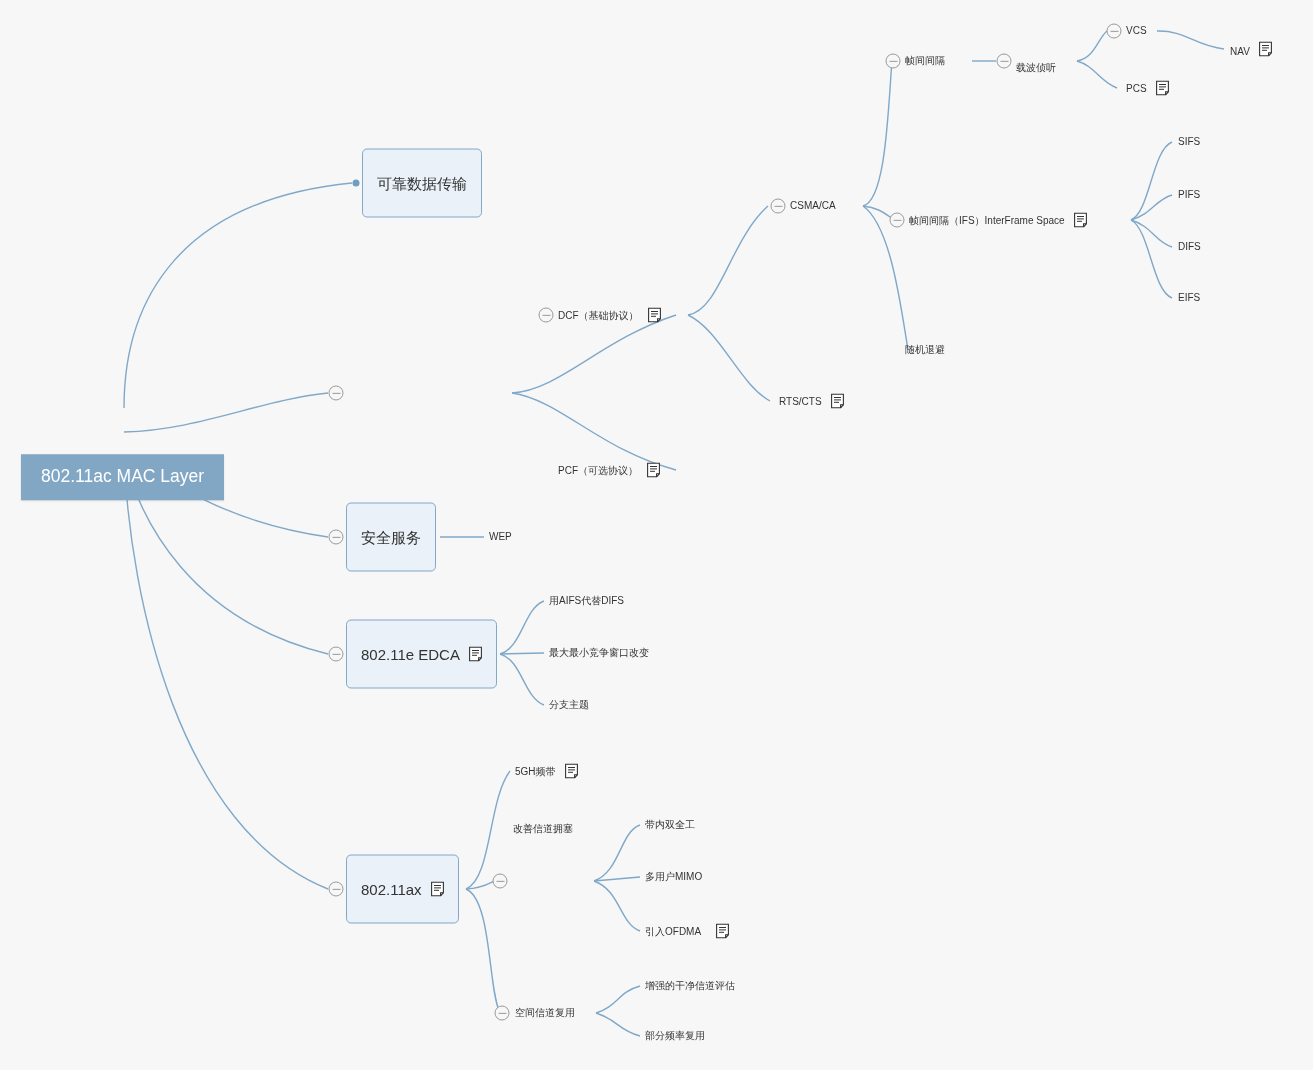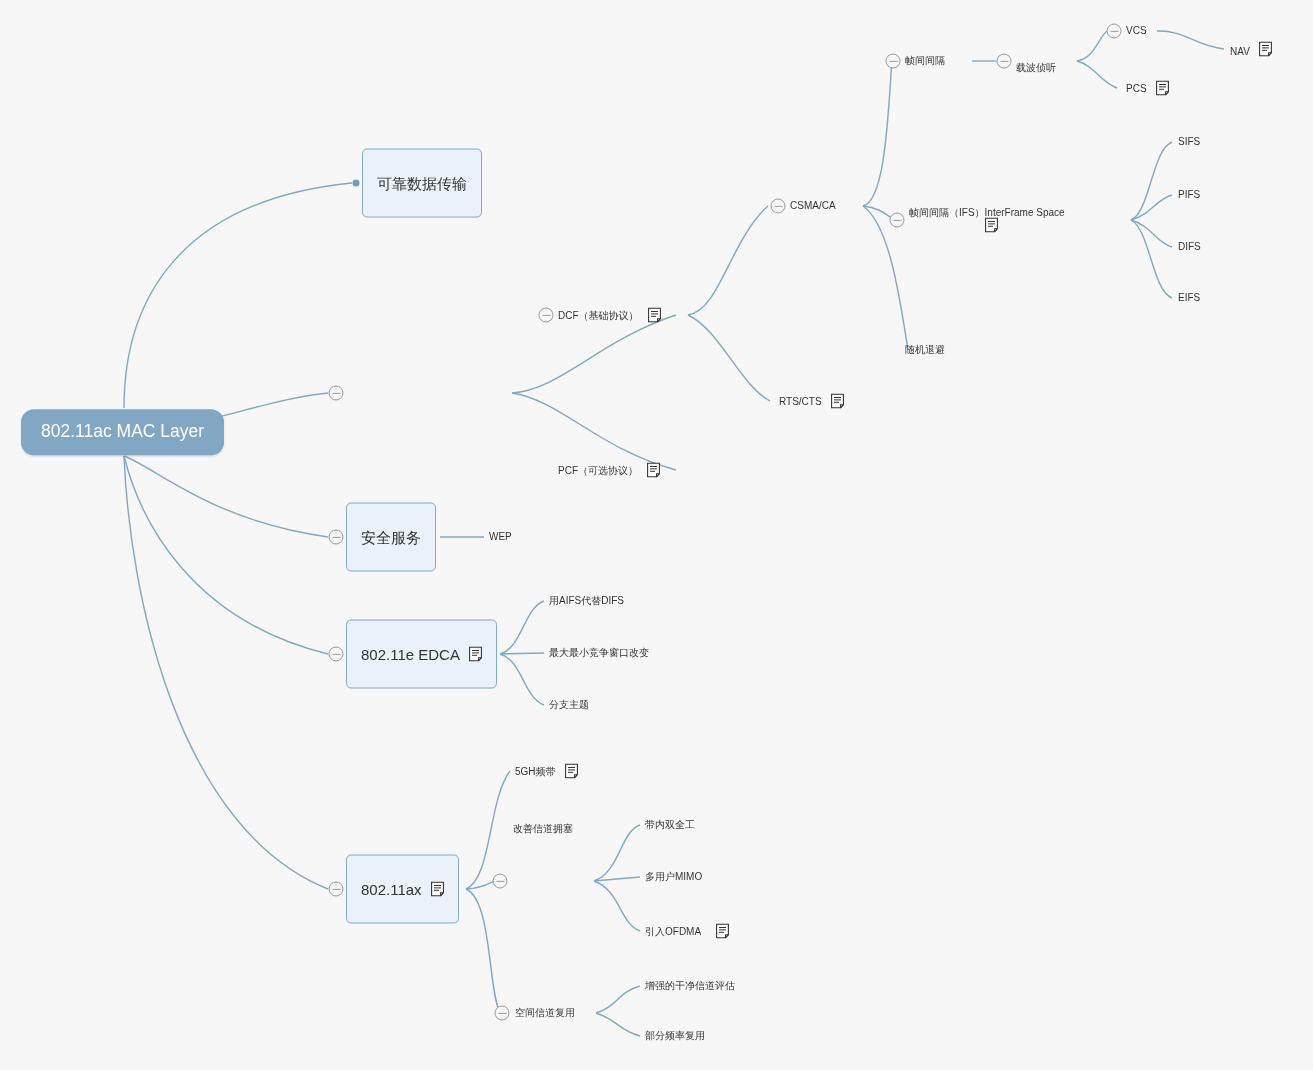--- a/index.html
+++ b/index.html
@@ -39,23 +39,24 @@
   }
   .node .label {
     color: #333333;
     font-size: 10px;
     line-height: 1;
   }
 
   
   .node.root {
     background: #81a7c4;
-    border-radius: 13px;
+    border-radius: 0;
     padding: 14px 20px;
     box-shadow: 0 1px 2px rgba(0,0,0,0.10);
+    margin-top: 45px;
   }
   .node.root .label {
     color: #ffffff;
     font-size: 17.5px;
   }
 
   
   .node.boxed {
     background: #eaf1f8;
     border: 1px solid #7fa8c9;
@@ -228,21 +229,21 @@
     <span class="label">PCS</span>
     <span class="note-icon">
       <svg width="13" height="15" viewBox="0 0 13 15">
           <path d="M0.6 0.6 H12.4 V11.2 L9.6 14.4 H0.6 Z" fill="#fff" stroke="#333" stroke-width="1.1"></path>
           <path d="M9.6 14.4 V11.2 H12.4" fill="none" stroke="#333" stroke-width="1.1"></path>
           <path d="M3 4 H10 M3 6.4 H10 M3 8.8 H8" stroke="#333" stroke-width="1"></path>
         </svg>
     </span>
   </div>
 
-  <div class="node plain" style="left:909px; top:220px;flex-direction:column;">
+  <div class="node plain" style="left:909px; top:220px;">
     <span class="label">帧间间隔（IFS）InterFrame Space</span>
     <span class="note-icon">
       <svg width="13" height="15" viewBox="0 0 13 15">
           <path d="M0.6 0.6 H12.4 V11.2 L9.6 14.4 H0.6 Z" fill="#fff" stroke="#333" stroke-width="1.1"></path>
           <path d="M9.6 14.4 V11.2 H12.4" fill="none" stroke="#333" stroke-width="1.1"></path>
           <path d="M3 4 H10 M3 6.4 H10 M3 8.8 H8" stroke="#333" stroke-width="1"></path>
         </svg>
     </span>
   </div>
 

